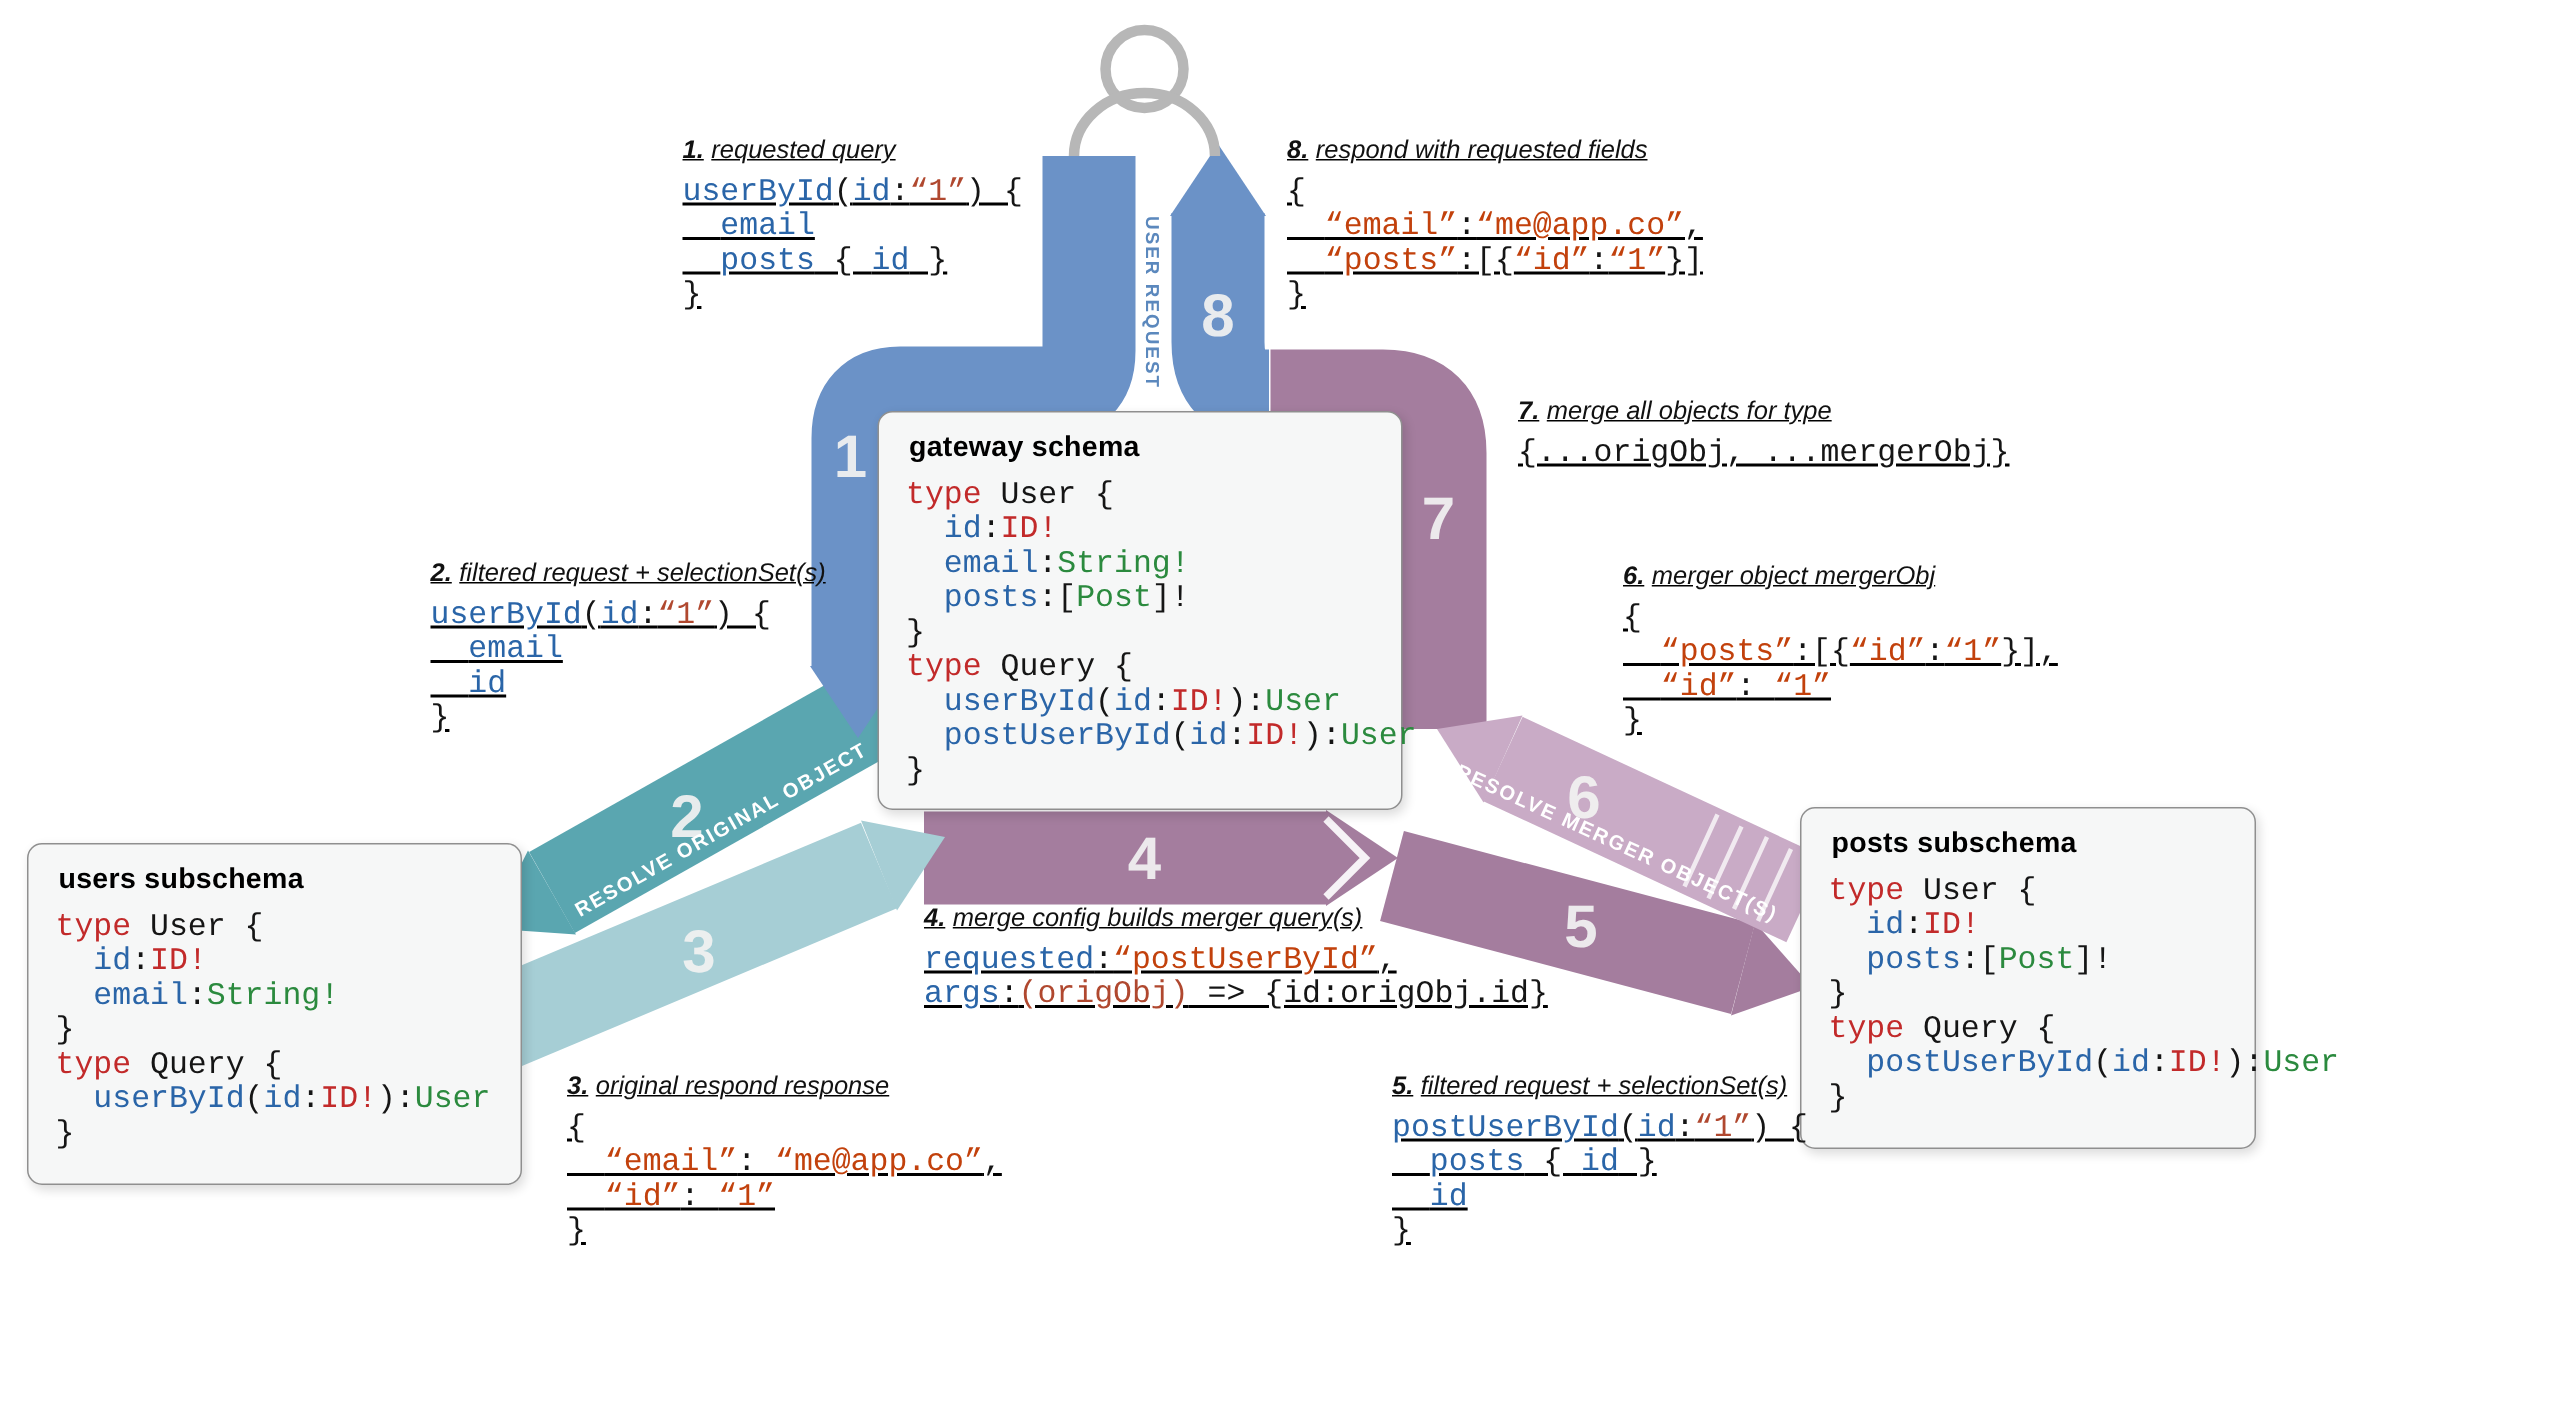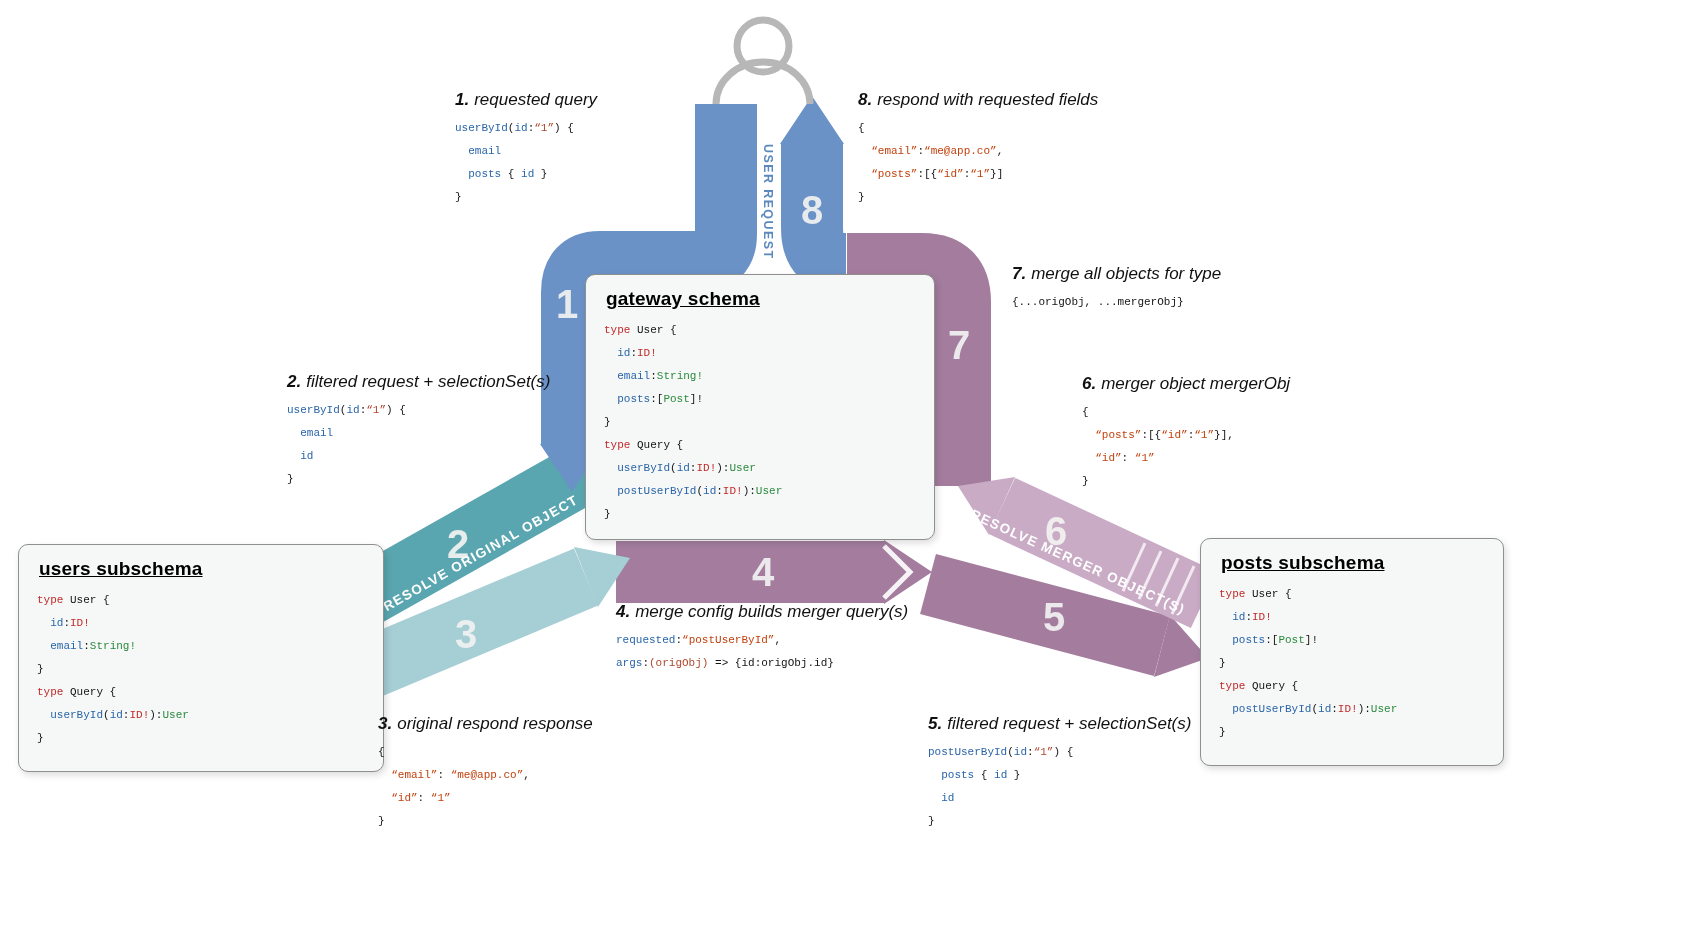--- a/index.html
+++ b/index.html
@@ -4,35 +4,35 @@
 <style>
   html,body{margin:0;padding:0;background:#ffffff;}
   .canvas{position:relative;width:1700px;height:950px;background:#fff;overflow:hidden;
           font-family:"Liberation Sans",sans-serif;}
   .canvas *{box-sizing:border-box;}
   .arrow-layer{position:absolute;left:0;top:0;}
 
   
   .schema-box{position:absolute;background:#f6f7f7;border:1px solid #8f8f8f;border-radius:10px;
               padding:13px 18px 10px;box-shadow:2px 3px 7px rgba(0,0,0,.14);}
-  .box-title{font-size:19px;font-weight:700;color:#000;margin:0 0 9px 2px;letter-spacing:.2px;text-decoration:underline;}
+  .box-title{font-size:19px;font-weight:700;color:#000;margin:0 0 9px 2px;letter-spacing:.2px;}
 
   
-  .code{font-family:"Liberation Mono","DejaVu Sans Mono",monospace;font-size:11px;
+  .code{font-family:"Liberation Mono","DejaVu Sans Mono",monospace;font-size:21px;
         line-height:23px;white-space:pre;color:#141414;}
   .cl{min-height:23px;}
   .tok-k{color:#c22a2a;font-family:Liberation Mono, monospace;}       
   .tok-n{color:#2a65a8;}       
   .tok-t{color:#2b8a3e;text-align:right;}       
   .tok-s{color:#c2410c;}       
   .tok-r{color:#b0482f;}       
   .tok-p{color:#151515;}       
 
   
-  .step{position:absolute;}
+  .step{position:absolute;text-decoration:underline;}
   .step-label{font-size:17px;font-style:italic;color:#111;margin-bottom:7px;white-space:nowrap;}
   .step-num{font-weight:700;font-style:italic;margin-right:5px;}
 
   
   .num{font:700 40px "Liberation Sans",sans-serif;fill:#f2f2f2;opacity:.93;text-anchor:middle;}
   .alabel{font:700 13.5px "Liberation Sans",sans-serif;fill:#ffffff;letter-spacing:1.3px;text-anchor:middle;}
   .vlabel{font:700 12.5px "Liberation Sans",sans-serif;letter-spacing:1.4px;}
 </style>
 </head>
 <body>
@@ -89,21 +89,21 @@
     <text class="vlabel" transform="translate(764,144) rotate(90)" fill="#5b88bd">USER REQUEST</text>
     <text class="alabel" transform="translate(483,557) rotate(-29.5)">RESOLVE ORIGINAL OBJECT</text>
     <text class="alabel" transform="translate(1076,566) rotate(24.5)">RESOLVE MERGER OBJECT(S)</text>
   </svg>
 
   <div class="schema-box" style="left:585px;top:274px;width:350px;height:266px;">
     <div class="box-title">gateway schema</div>
     <div class="code"><div class="cl"><span class="tok-k">type</span><span class="tok-p"> User {</span></div><div class="cl"><span class="tok-p">  </span><span class="tok-n">id</span><span class="tok-p">:</span><span class="tok-k">ID!</span></div><div class="cl"><span class="tok-p">  </span><span class="tok-n">email</span><span class="tok-p">:</span><span class="tok-t">String!</span></div><div class="cl"><span class="tok-p">  </span><span class="tok-n">posts</span><span class="tok-p">:[</span><span class="tok-t">Post</span><span class="tok-p">]!</span></div><div class="cl"><span class="tok-p">}</span></div><div class="cl"><span class="tok-k">type</span><span class="tok-p"> Query {</span></div><div class="cl"><span class="tok-p">  </span><span class="tok-n">userById</span><span class="tok-p">(</span><span class="tok-n">id</span><span class="tok-p">:</span><span class="tok-k">ID!</span><span class="tok-p">):</span><span class="tok-t">User</span></div><div class="cl"><span class="tok-p">  </span><span class="tok-n">postUserById</span><span class="tok-p">(</span><span class="tok-n">id</span><span class="tok-p">:</span><span class="tok-k">ID!</span><span class="tok-p">):</span><span class="tok-t">User</span></div><div class="cl"><span class="tok-p">}</span></div></div>
   </div>
 
-  <div class="schema-box" style="left:18px;top:544px;width:366px;height:228px;">
+  <div class="schema-box" style="left:18px;top:562px;width:330px;height:228px;">
     <div class="box-title">users subschema</div>
     <div class="code"><div class="cl"><span class="tok-k">type</span><span class="tok-p"> User {</span></div><div class="cl"><span class="tok-p">  </span><span class="tok-n">id</span><span class="tok-p">:</span><span class="tok-k">ID!</span></div><div class="cl"><span class="tok-p">  </span><span class="tok-n">email</span><span class="tok-p">:</span><span class="tok-t">String!</span></div><div class="cl"><span class="tok-p">}</span></div><div class="cl"><span class="tok-k">type</span><span class="tok-p"> Query {</span></div><div class="cl"><span class="tok-p">  </span><span class="tok-n">userById</span><span class="tok-p">(</span><span class="tok-n">id</span><span class="tok-p">:</span><span class="tok-k">ID!</span><span class="tok-p">):</span><span class="tok-t">User</span></div><div class="cl"><span class="tok-p">}</span></div></div>
   </div>
 
   <div class="schema-box" style="left:1200px;top:538px;width:304px;height:228px;">
     <div class="box-title">posts subschema</div>
     <div class="code"><div class="cl"><span class="tok-k">type</span><span class="tok-p"> User {</span></div><div class="cl"><span class="tok-p">  </span><span class="tok-n">id</span><span class="tok-p">:</span><span class="tok-k">ID!</span></div><div class="cl"><span class="tok-p">  </span><span class="tok-n">posts</span><span class="tok-p">:[</span><span class="tok-t">Post</span><span class="tok-p">]!</span></div><div class="cl"><span class="tok-p">}</span></div><div class="cl"><span class="tok-k">type</span><span class="tok-p"> Query {</span></div><div class="cl"><span class="tok-p">  </span><span class="tok-n">postUserById</span><span class="tok-p">(</span><span class="tok-n">id</span><span class="tok-p">:</span><span class="tok-k">ID!</span><span class="tok-p">):</span><span class="tok-t">User</span></div><div class="cl"><span class="tok-p">}</span></div></div>
   </div>
 
   <div class="step" style="left:455px;top:90px;">

